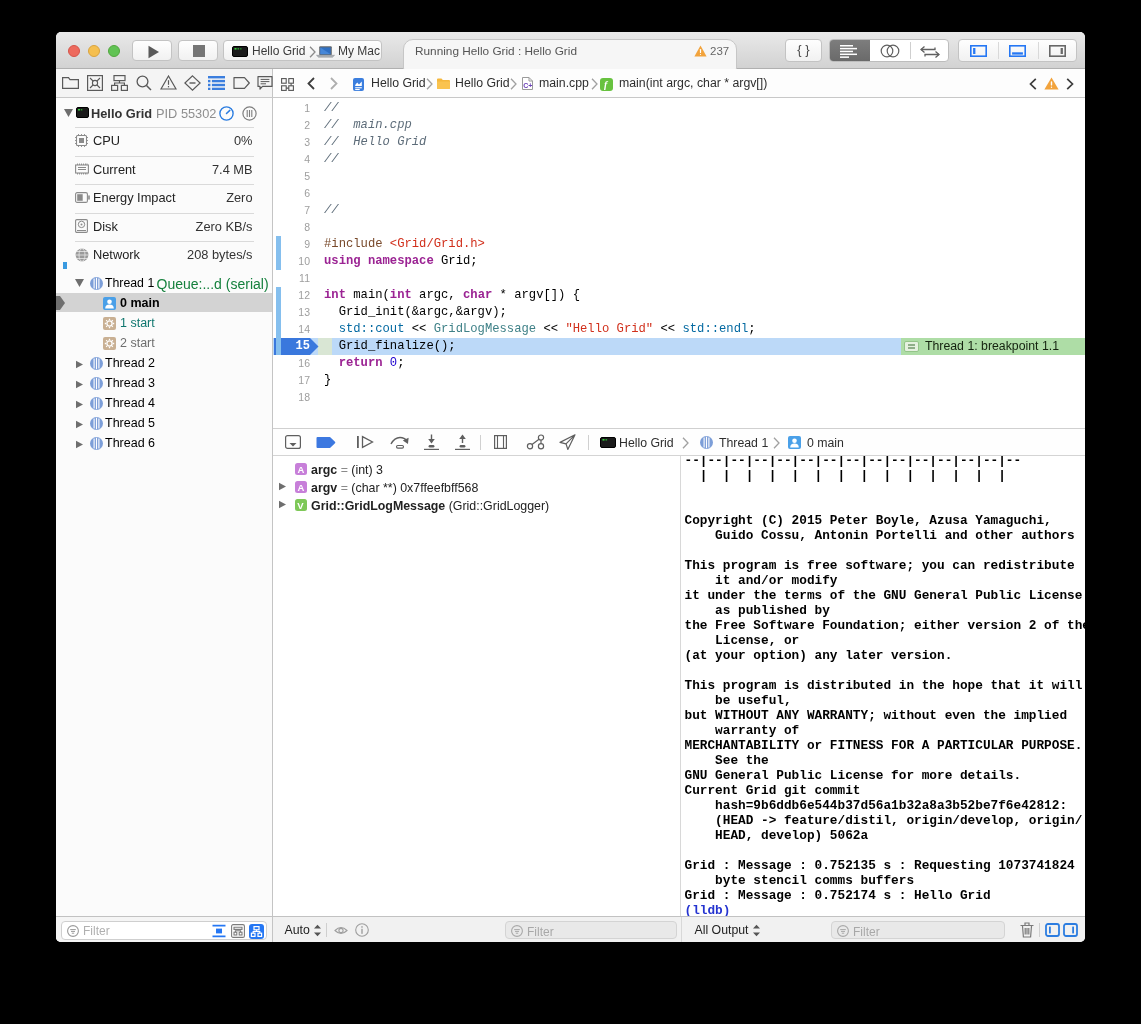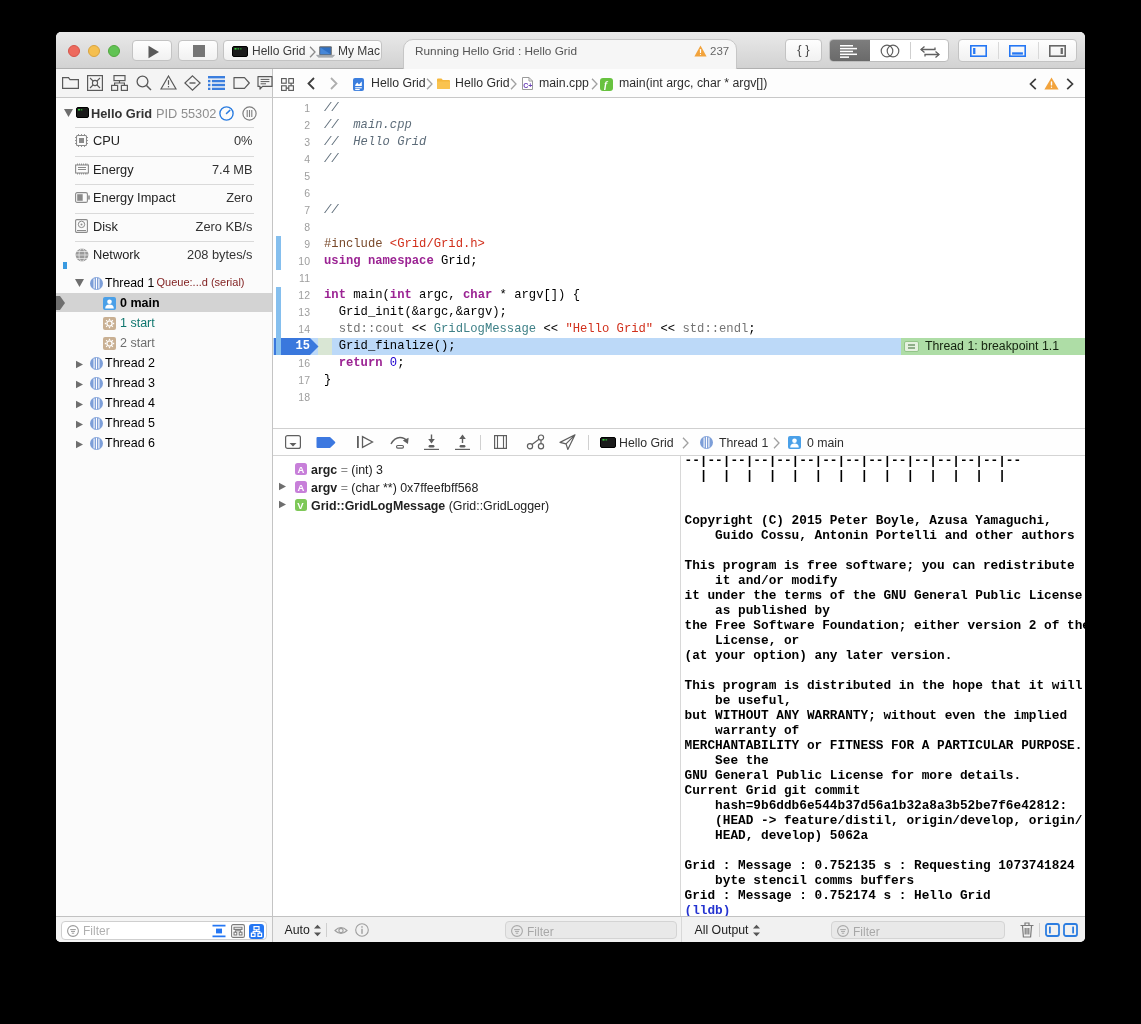--- a/index.html
+++ b/index.html
@@ -20,21 +20,21 @@
 #console{left:625px;top:424px;width:404px;height:460px;background:#fff;overflow:hidden}
 #botbar{left:0;top:884px;width:1029px;height:26px;background:#f1f1f1;border-top:1px solid #c2c2c2}
 .cl{height:17px;line-height:17px;white-space:pre;font-size:12.2px}
 .num{height:17px;line-height:17px;font-size:10.5px;color:#9e9e9e;text-align:right;width:37px}
 .sep{background:#dadada;height:1px;left:19px;width:179px}
 .gl{color:#222;left:37px;line-height:28.5px;height:28px;font-size:12.8px}
 .gv{color:#333;right:19.5px;line-height:28.5px;height:28px;font-size:12.8px}
 .kw{color:#9b2393;font-weight:bold}
 .cm{color:#5d6c79;font-style:italic}
 .str{color:#d12f1b}
-.std{color:#737373}
+.std{color:#0369a1}
 .prj{color:#3e8087}
 .pp{color:#78492a}
 .nm{color:#1c00cf}
 .jt{font-size:12.3px;color:#2e2e2e;top:6.5px}
 .gicon{left:19px}
 .dt{font-size:12.3px;color:#2e2e2e;top:7px}
 .vrow{left:0;width:408px;height:18px;font-size:12.4px;color:#222;line-height:18px}
 .bt{font-size:12.3px;color:#222;top:6px}
 .finp{top:4px;height:18px;background:#e9e9e9;border:1px solid #d4d4d4;border-radius:4px}
 </style>
@@ -261,21 +261,21 @@
         <path d="M3.5 0 V1.5 M6.5 0 V1.5 M9.5 0 V1.5 M3.5 11.5 V13 M6.5 11.5 V13 M9.5 11.5 V13 M0 3.5 H1.5 M0 6.5 H1.5 M0 9.5 H1.5 M11.5 3.5 H13 M11.5 6.5 H13 M11.5 9.5 H13" stroke="#8a8a8a" stroke-width="0.9"></path>
       </svg>
     <span class="a gl" style="top:29px">CPU</span>
       <span class="a gv" style="top:29px">0%</span>
     <div class="a sep" style="top:57.5px"></div>
     <svg class="a gicon" style="top:65px" width="14" height="12" viewBox="0 0 14 12">
         <rect x="0.6" y="2" width="12.8" height="8" fill="none" stroke="#8a8a8a" stroke-width="1.1"></rect>
         <path d="M2.5 2 V0.5 M4.5 2 V0.5 M6.5 2 V0.5 M8.5 2 V0.5 M10.5 2 V0.5 M12 2 V0.5 M2.5 10 V11.5 M4.5 10 V11.5 M6.5 10 V11.5 M8.5 10 V11.5 M10.5 10 V11.5 M12 10 V11.5" stroke="#8a8a8a" stroke-width="0.9"></path>
         <path d="M3 4.5 H11 M3 6.5 H11" stroke="#8a8a8a" stroke-width="1"></path>
       </svg>
-    <span class="a gl" style="top:57.5px">Energy</span>
+    <span class="a gl" style="top:57.5px">Current</span>
       <span class="a gv" style="top:57.5px">7.4 MB</span>
     <div class="a sep" style="top:86px"></div>
     <svg class="a gicon" style="top:94px" width="15" height="11" viewBox="0 0 15 11">
         <rect x="0.6" y="0.6" width="11.8" height="9.8" rx="1.5" fill="none" stroke="#8a8a8a" stroke-width="1.1"></rect>
         <rect x="2.2" y="2.2" width="5.5" height="6.6" fill="#8a8a8a"></rect>
         <rect x="13.2" y="3.2" width="1.6" height="4.6" rx="0.8" fill="#8a8a8a"></rect>
       </svg>
     <span class="a gl" style="top:86px">Energy Impact</span>
       <span class="a gv" style="top:86px">Zero</span>
     <div class="a sep" style="top:114.5px"></div>
@@ -300,21 +300,21 @@
     <div class="a" style="left:7px;top:164px;width:3.5px;height:7px;background:#3a9ae0"></div>
 
     <svg class="a" style="left:18.5px;top:181px" width="9" height="8" viewBox="0 0 9 8">
         <path d="M0 0 H9 L4.5 8 Z" fill="#6e6e6e"></path>
       </svg>
     <svg class="a thr" style="left:33.5px;top:178.5px" width="13" height="13" viewBox="0 0 13 13">
         <circle cx="6.5" cy="6.5" r="6.5" fill="#7c9ed8"></circle>
         <path d="M4.1 1.5 V11.5 M6.5 0.8 V12.2 M8.9 1.5 V11.5" stroke="#fff" stroke-width="1.1"></path>
       </svg>
     <span class="a" style="left:49px;top:178px;font-size:12.3px">Thread 1</span>
-      <span class="a" style="left:100.5px;top:178px;color:#7f1d1d;font-size:11px">Queue:...d (serial)</span>
+      <span class="a" style="left:100.5px;top:178px;color:#15803d;font-size:14px">Queue:...d (serial)</span>
 
     <div class="a" style="left:0;top:195px;width:216px;height:19px;background:#d3d3d3"></div>
     <svg class="a" style="left:0;top:198px" width="9" height="14" viewBox="0 0 9 14">
         <path d="M0 0 H4 L9 7 L4 14 H0 Z" fill="#6f6f6f"></path>
       </svg>
     <svg class="a" style="left:47px;top:198.5px" width="13" height="13" viewBox="0 0 13 13">
         <rect width="13" height="13" rx="2" fill="#4aa0e8"></rect>
         <circle cx="6.5" cy="4.8" r="2.3" fill="#fff"></circle>
         <path d="M2.2 11.5 Q2.2 7.6 6.5 7.6 Q10.8 7.6 10.8 11.5 Z" fill="#fff"></path>
       </svg>

